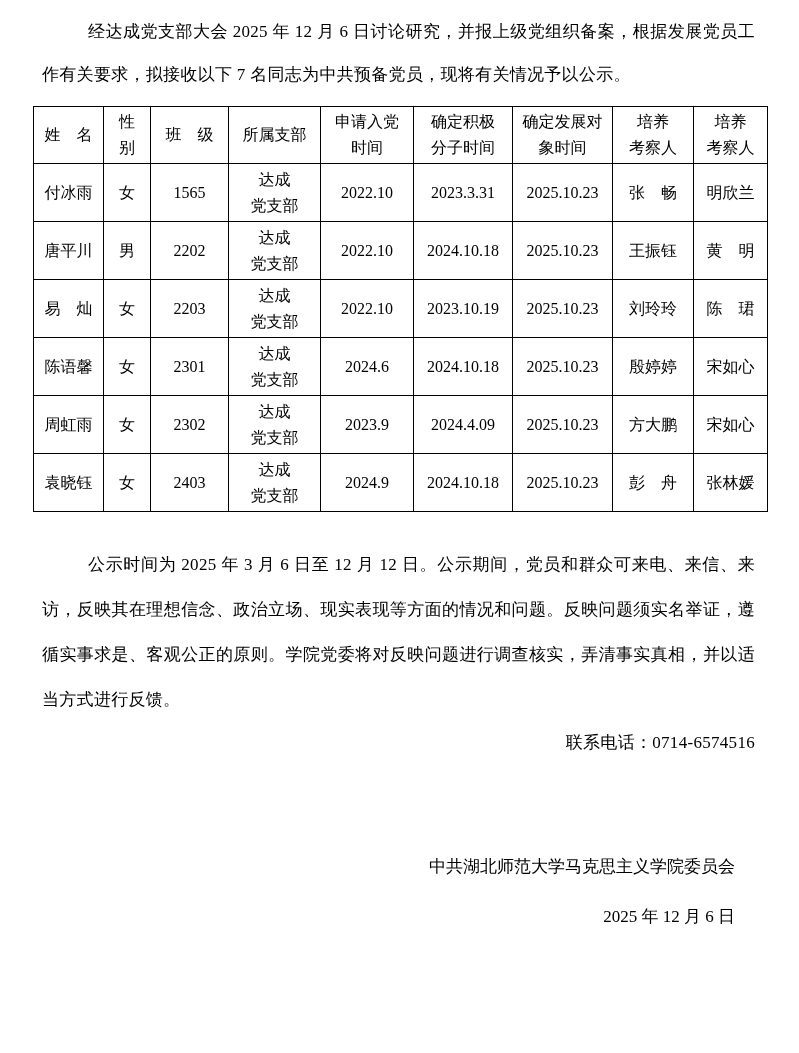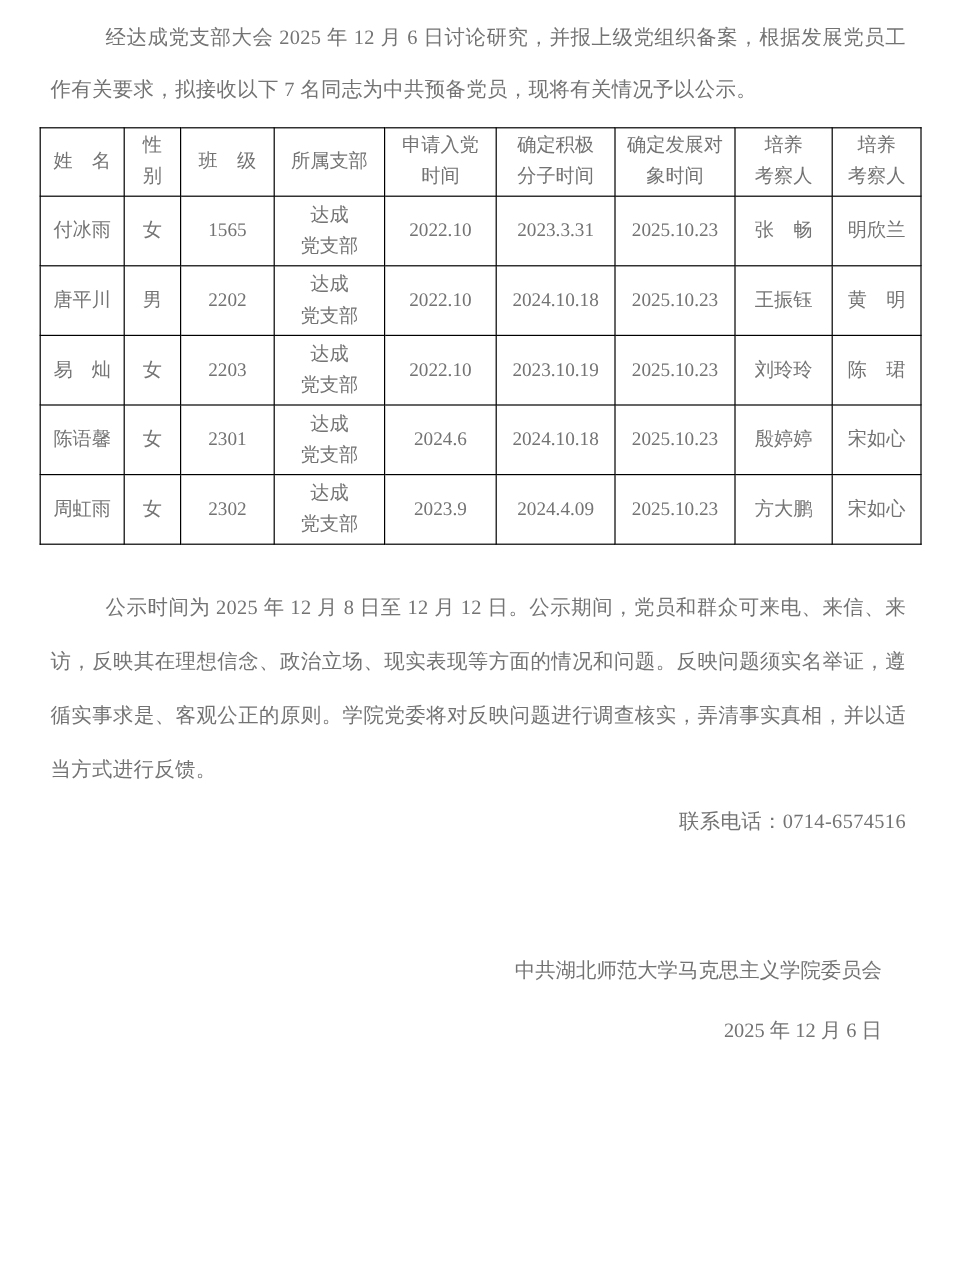--- a/index.html
+++ b/index.html
@@ -7,21 +7,21 @@
     padding: 0;
     background: #ffffff;
   }
   .page {
     position: relative;
     width: 799px;
     height: 1053px;
     box-sizing: border-box;
     padding: 10px 44px 0 42px;
     background: #ffffff;
-    color: #737373;
+    color: #000000;
     font-family: "Liberation Serif", "DejaVu Serif", serif;
     font-size: 17px;
     overflow: hidden;
   }
   .para {
     margin: 0;
     line-height: 43px;
     text-align: justify;
     letter-spacing: 0.3px;
   }
@@ -156,24 +156,36 @@
           <td>女</td>
           <td>2302</td>
           <td>达成
 党支部</td>
           <td>2023.9</td>
           <td>2024.4.09</td>
           <td>2025.10.23</td>
           <td>方大鹏</td>
           <td>宋如心</td>
         </tr>
+        <tr>
+          <td>袁晓钰</td>
+          <td>女</td>
+          <td>2403</td>
+          <td>达成
+党支部</td>
+          <td>2024.9</td>
+          <td>2024.10.18</td>
+          <td>2025.10.23</td>
+          <td>彭　舟</td>
+          <td>张林媛</td>
+        </tr>
       </tbody>
   </table>
 
-  <p class="para indent notice-para">公示时间为 2025 年 12 月 8 日至 12 月 12 日。公示期间，党员和群众可来电、来信、来访，反映其在理想信念、政治立场、现实表现等方面的情况和问题。反映问题须实名举证，遵循实事求是、客观公正的原则。学院党委将对反映问题进行调查核实，弄清事实真相，并以适当方式进行反馈。</p>
+  <p class="para indent notice-para">公示时间为 2025 年 3 月 6 日至 12 月 12 日。公示期间，党员和群众可来电、来信、来访，反映其在理想信念、政治立场、现实表现等方面的情况和问题。反映问题须实名举证，遵循实事求是、客观公正的原则。学院党委将对反映问题进行调查核实，弄清事实真相，并以适当方式进行反馈。</p>
 
   <p class="para contact-line"><span>联系电话：</span><span>0714-6574516</span></p>
 
 
   <div class="signature-block">
     <div>中共湖北师范大学马克思主义学院委员会</div>
     <div>2025 年 12 月 6 日</div>
   </div>
 
 </div>

